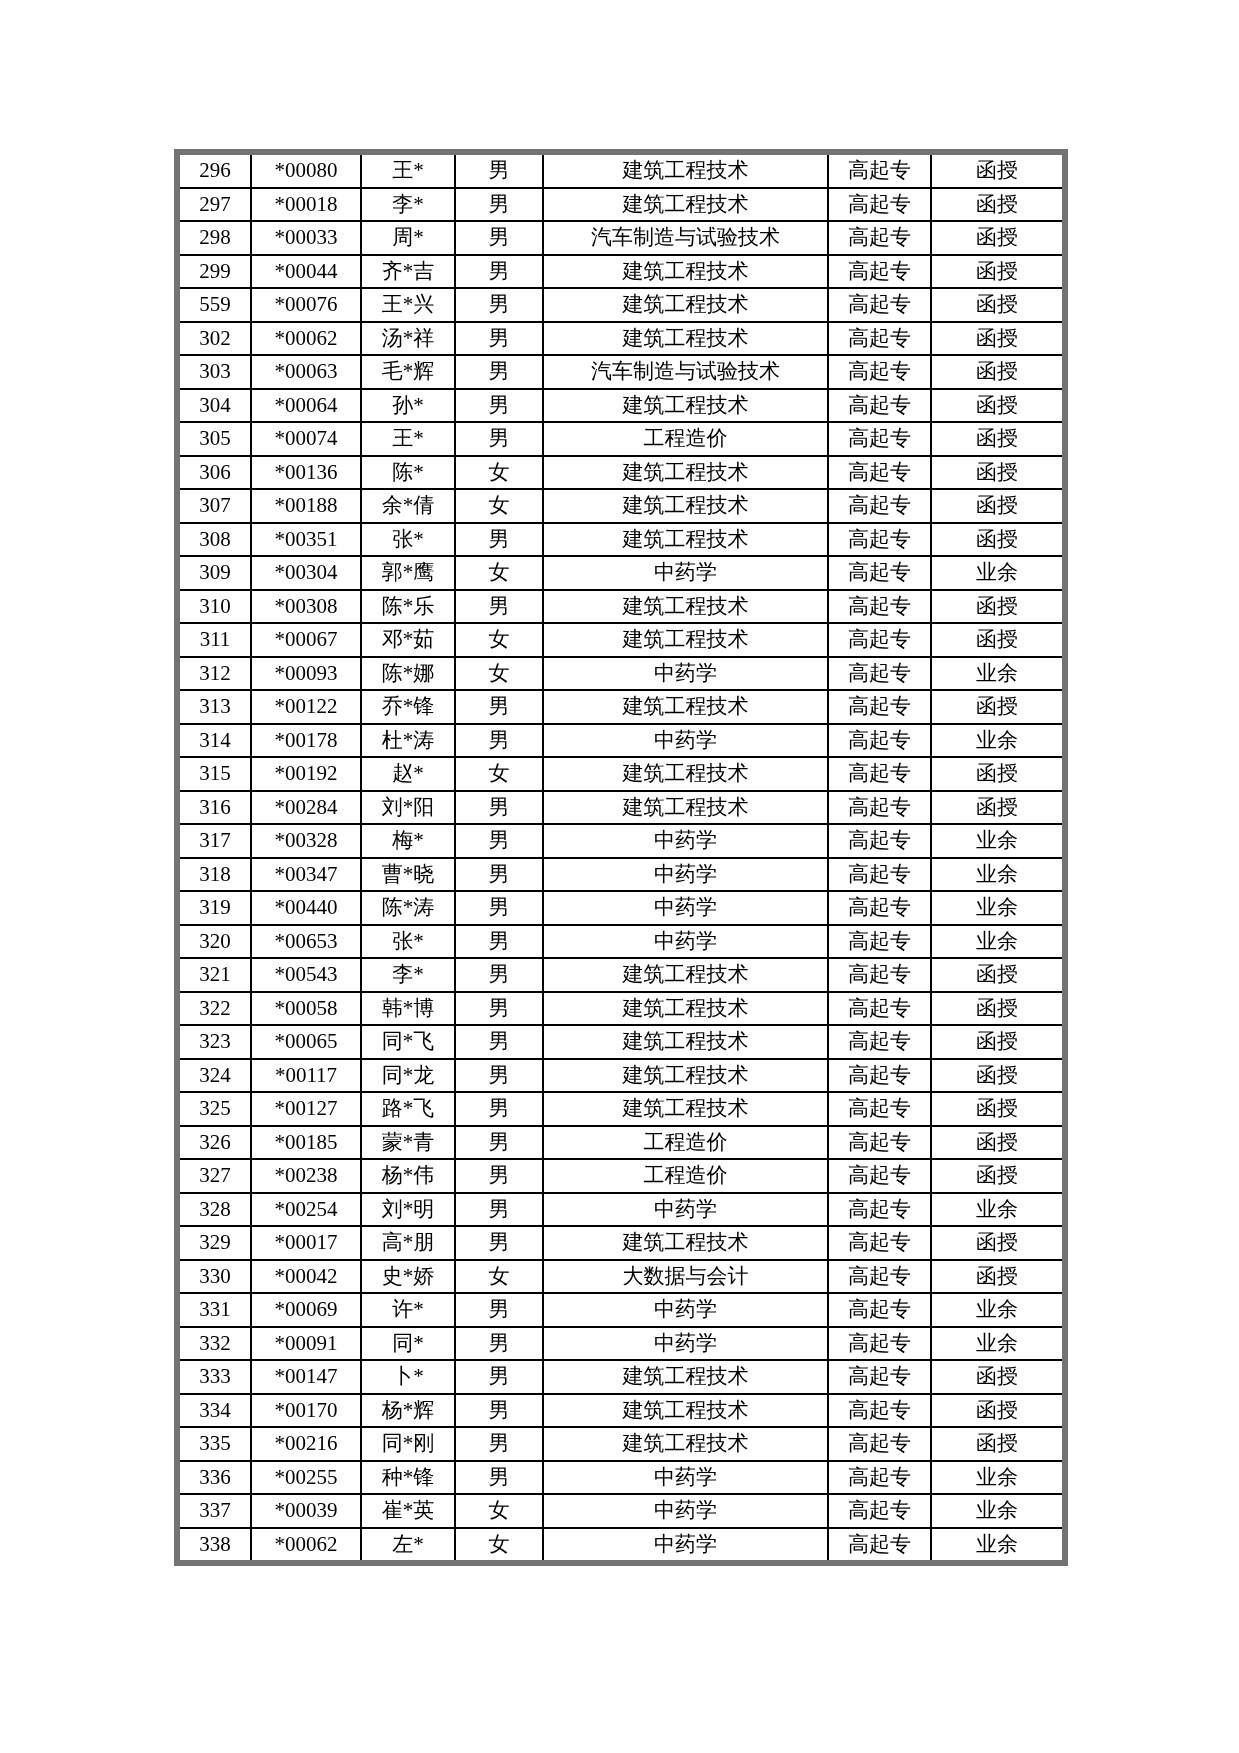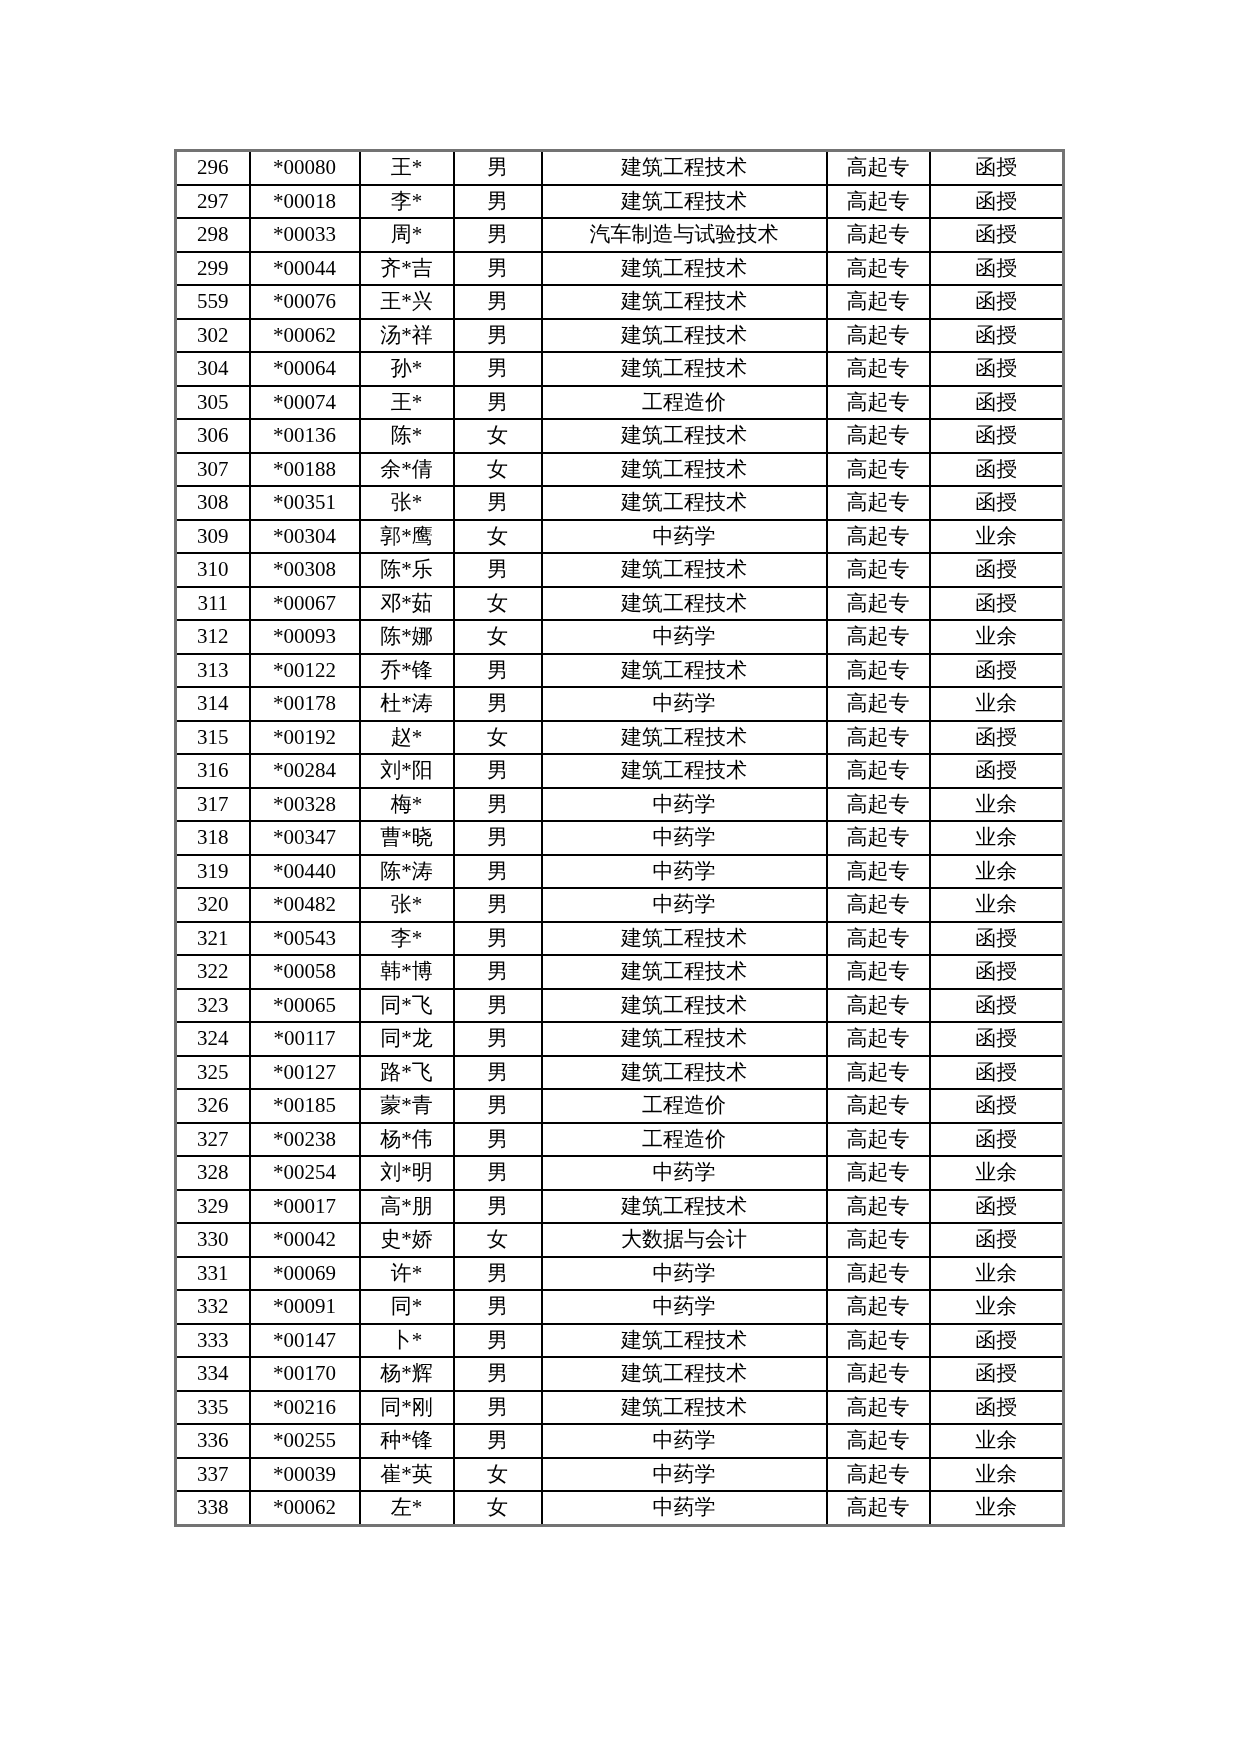--- a/index.html
+++ b/index.html
@@ -20,21 +20,21 @@
     height: 1753px;
     background: #ffffff;
   }
   table.roster {
     position: absolute;
     left: 174px;
     top: 149px;
     width: 888px;
     border-collapse: collapse;
     table-layout: fixed;
-    border: 3px solid #737373;
+    border: 6px solid #737373;
   }
   table.roster td {
     border: 2px solid #000000;
     height: 31.5px;
     padding: 0;
     text-align: center;
     vertical-align: middle;
     font-size: 21px;
     line-height: 31.5px;
     color: #000000;
@@ -112,20 +112,29 @@
         <tr>
           <td>302</td>
           <td>*00062</td>
           <td>汤*祥</td>
           <td>男</td>
           <td>建筑工程技术</td>
           <td>高起专</td>
           <td>函授</td>
         </tr>
         <tr>
+          <td>303</td>
+          <td>*00063</td>
+          <td>毛*辉</td>
+          <td>男</td>
+          <td>汽车制造与试验技术</td>
+          <td>高起专</td>
+          <td>函授</td>
+        </tr>
+        <tr>
           <td>304</td>
           <td>*00064</td>
           <td>孙*</td>
           <td>男</td>
           <td>建筑工程技术</td>
           <td>高起专</td>
           <td>函授</td>
         </tr>
         <tr>
           <td>305</td>
@@ -257,21 +266,21 @@
           <td>319</td>
           <td>*00440</td>
           <td>陈*涛</td>
           <td>男</td>
           <td>中药学</td>
           <td>高起专</td>
           <td>业余</td>
         </tr>
         <tr>
           <td>320</td>
-          <td>*00482</td>
+          <td>*00653</td>
           <td>张*</td>
           <td>男</td>
           <td>中药学</td>
           <td>高起专</td>
           <td>业余</td>
         </tr>
         <tr>
           <td>321</td>
           <td>*00543</td>
           <td>李*</td>

